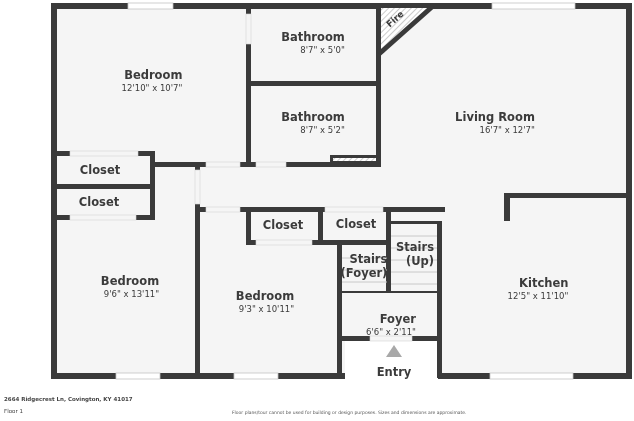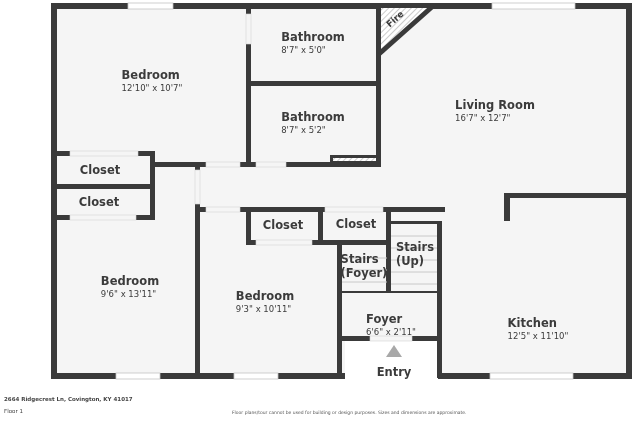--- a/index.html
+++ b/index.html
@@ -1,19 +1,19 @@
 <!DOCTYPE html>
 <html><head>
   <meta charset="utf-8">
   <style>
     html, body { margin: 0; padding: 0; background: #ffffff; }
     body { width: 634px; height: 421px; position: relative; overflow: hidden;
            font-family: "DejaVu Sans", "Liberation Sans", sans-serif; color: #3a3a3a; }
     #plan { position: absolute; left: 0; top: 0; width: 634px; height: 421px; }
-    .room-label { position: absolute; transform: translate(-50%, -50%); text-align: left; white-space: nowrap; }
+    .room-label { position: absolute; transform: translate(-50%, -50%); text-align: right; white-space: nowrap; }
     .room-name { font-size: 11.5px; font-weight: bold; color: #3b3b3b; line-height: 14px; display: block; }
     .room-dim { font-size: 8.5px; color: #3b3b3b; line-height: 12px; display: block; }
     .fire-label { position: absolute; left: 395px; top: 19px; font-size: 9px; font-weight: bold; color: #3b3b3b;
                   transform: translate(-50%, -50%) rotate(-42deg); }
     .entry-label { position: absolute; left: 394px; top: 372px; transform: translate(-50%, -50%);
                    font-size: 11.5px; font-weight: bold; color: #3b3b3b; }
     .footer-address { position: absolute; left: 4px; top: 396px; font-size: 5.5px; font-weight: bold; color: #444; }
     .footer-floor { position: absolute; left: 4px; top: 408px; font-size: 5.5px; color: #444; }
     .footer-disclaimer { position: absolute; left: 232px; top: 410px; font-size: 4.5px; color: #555; }
   </style>
@@ -131,21 +131,21 @@
   <span class="room-dim">12'10" x 10'7"</span>
 </div>
 <div class="room-label" style="left:313px; top:43px;">
   <span class="room-name">Bathroom</span>
   <span class="room-dim">8'7" x 5'0"</span>
 </div>
 <div class="room-label" style="left:313px; top:123px;">
   <span class="room-name">Bathroom</span>
   <span class="room-dim">8'7" x 5'2"</span>
 </div>
-<div class="room-label" style="left:495px; top:111px;">
+<div class="room-label" style="left:495px; top:123px;">
   <span class="room-name">Living Room</span>
   <span class="room-dim">16'7" x 12'7"</span>
 </div>
 <div class="room-label" style="left:100px; top:170px;">
   <span class="room-name">Closet</span>
 </div>
 <div class="room-label" style="left:99px; top:202px;">
   <span class="room-name">Closet</span>
 </div>
 <div class="room-label" style="left:130px; top:287px;">
@@ -167,21 +167,21 @@
   <span class="room-name">(Foyer)</span>
 </div>
 <div class="room-label" style="left:415px; top:254px;">
   <span class="room-name">Stairs</span>
   <span class="room-name">(Up)</span>
 </div>
 <div class="room-label" style="left:391px; top:325px;">
   <span class="room-name">Foyer</span>
   <span class="room-dim">6'6" x 2'11"</span>
 </div>
-<div class="room-label" style="left:538px; top:289px;margin-top:40px;">
+<div class="room-label" style="left:538px; top:289px;">
   <span class="room-name">Kitchen</span>
   <span class="room-dim">12'5" x 11'10"</span>
 </div>
 
 <div class="fire-label">Fire</div>
 <div class="entry-label">Entry</div>
 
 <div class="footer-address">2664 Ridgecrest Ln, Covington, KY 41017</div>
 <div class="footer-floor">Floor 1</div>
 <div class="footer-disclaimer">Floor plans/tour cannot be used for building or design purposes. Sizes and dimensions are approximate.</div>

